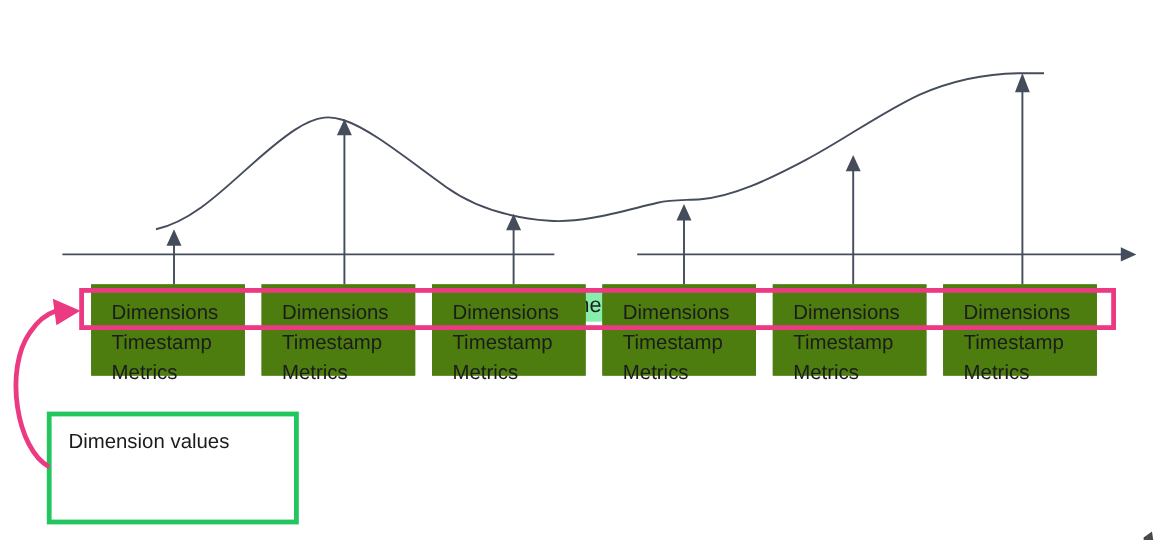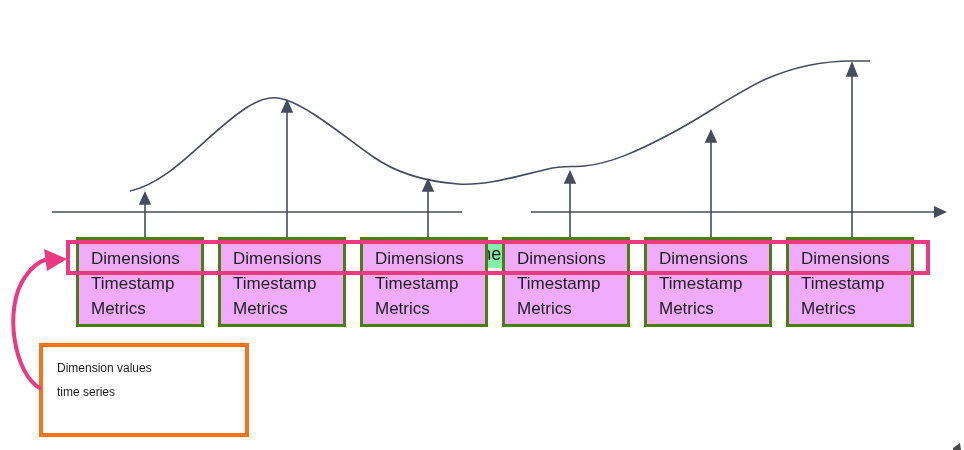--- a/index.html
+++ b/index.html
@@ -21,24 +21,24 @@
     left: 0;
     top: 0;
     width: 964px;
     height: 450px;
     pointer-events: none;
   }
   .record-box {
     position: absolute;
     top: 237px;
     width: 128px;
-    height: 90px;
+    height: 76px;
     box-sizing: border-box;
-    background: #f0abfc;
-    border: 3px solid #4d7c0f;
+    background: #4d7c0f;
+    border: 5px solid #4d7c0f;
     padding: 6px 0 0 12px;
     font-size: 17px;
     line-height: 25px;
     z-index: 2;
   }
   .record-box .field { white-space: nowrap; }
   .box1 { left: 76px; }
   .box2 { left: 218px; }
   .box3 { left: 360px; }
   .box4 { left: 502px; }
@@ -67,24 +67,24 @@
     z-index: 2;
     margin-top: 43px;
   }
   .callout {
     position: absolute;
     left: 39px;
     top: 343px;
     width: 210px;
     height: 94px;
     box-sizing: border-box;
-    border: 4px solid #f97316;
+    border: 4px solid #22c55e;
     background: #ffffff;
     padding: 9px 0 10px 14px;
-    font-size: 12px;
+    font-size: 17px;
     line-height: 24px;
     z-index: 2;
   }
   .arrow-layer { z-index: 4; }
 </style>
 </head>
 <body>
 
 <div class="canvas">
 
@@ -149,16 +149,15 @@
 
   <div class="pink-band"></div>
 
   <svg class="svg-layer arrow-layer" viewBox="0 0 964 450">
     <path d="M41,389 C14,375 3,308 25,277 C31,268 38,262 47,259" fill="none" stroke="#ec3a82" stroke-width="4"></path>
     <polygon points="67,259 44,249 47,271" fill="#ec3a82"></polygon>
   </svg>
 
   <div class="callout">
     <div>Dimension values</div>
-    <div>time series</div>
   </div>
 
 </div>
 
 </body></html>

